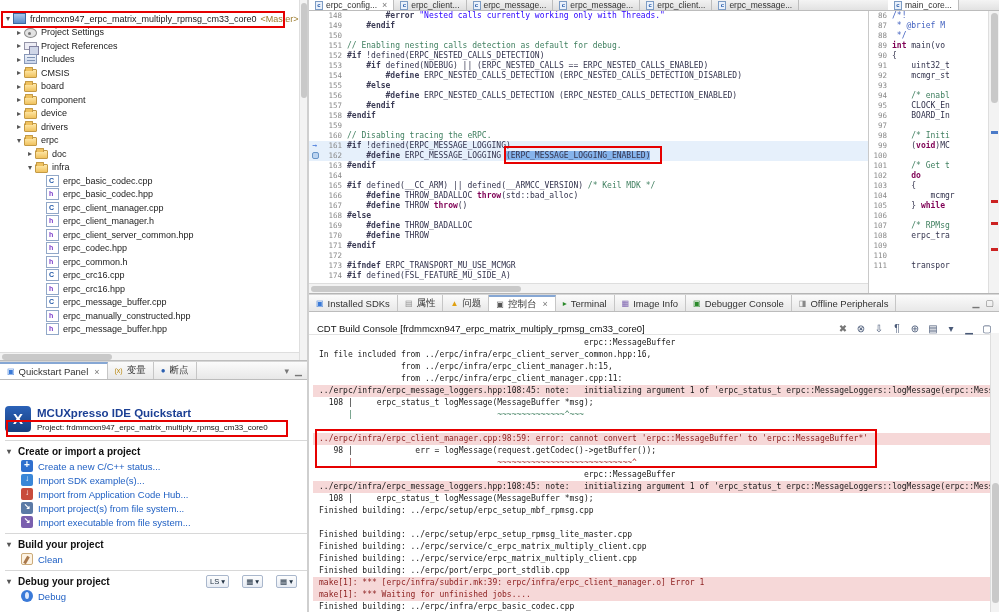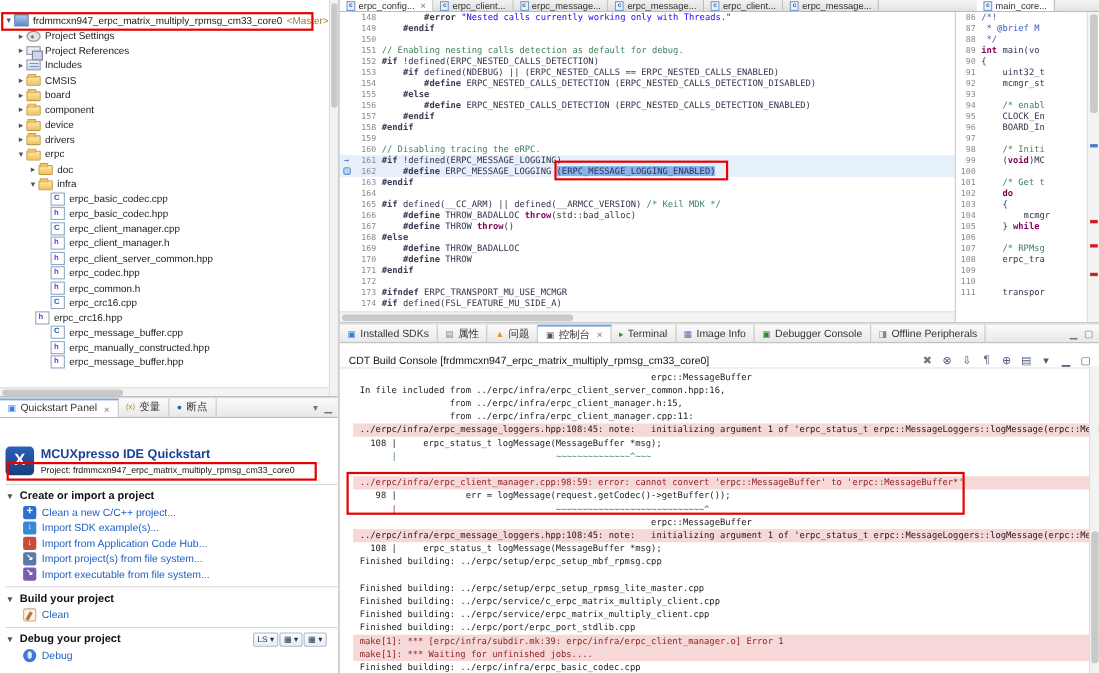--- a/index.html
+++ b/index.html
@@ -59,21 +59,21 @@
   #quickstart{left:0;top:380px;width:307px;height:232px;padding:26px 0 0 5px}
   .qs-header{display:flex;gap:6px}
   .qs-logo{flex:0 0 26px;height:26px;background:linear-gradient(#2b62b8,#173d7e);border-radius:4px;color:#fff;font-weight:bold;
            font-size:15px;text-align:center;line-height:26px}
   .qs-title{font-size:11.5px;font-weight:bold;color:#1b3f94;line-height:14px}
   .qs-project{font-size:8px;color:#111;margin-top:3px}
   #qsSections{margin-top:8px}
   .qsec{border-top:1px solid #d8d8d8;padding:3px 0 4px 2px}
   .qshead{display:flex;align-items:center;height:15px;font-size:10px;font-weight:bold;color:#111}
   .twisty{width:11px;color:#555;font-size:8px}
-  .qstools{margin-left:auto;display:flex;gap:1px;padding-right:10px}
+  .qstools{margin-left:auto;display:flex;gap:13px;padding-right:10px}
   .qstool{font-size:7.5px;font-weight:normal;color:#234;background:linear-gradient(#fdfdfd,#e7ecf4);border:1px solid #a9b7cc;border-radius:2px;padding:1px 3px}
   .qsitem{display:flex;align-items:center;height:14px;padding-left:14px}
   .qsic{flex:0 0 12px;height:12px;border-radius:2px;margin-right:5px;position:relative}
   .qsic::after{position:absolute;left:0;top:0;width:12px;text-align:center;font-size:8px;font-weight:bold;color:#fff}
   .ic-new-project{background:#2f6fce}.ic-new-project::after{content:"+";top:-1px;font-size:10px}
   .ic-import-sdk{background:#3a87d8}.ic-import-sdk::after{content:"↓"}
   .ic-app-code-hub{background:#c84b3c}.ic-app-code-hub::after{content:"↓"}
   .ic-import-project{background:#5b7aa6}.ic-import-project::after{content:"↘"}
   .ic-import-exe{background:#7a5fae}.ic-import-exe::after{content:"↘"}
   .ic-build{background:#eef3fa;border:1px solid #9ab0cc}
@@ -104,21 +104,21 @@
   #rightEditor .cmarg{flex:0 0 3px}
   #rightEditor .cnum{flex:0 0 20px}
 
   
   #console{left:309px;top:293px;width:690px;height:319px;border-top:1px solid #b5b5b5}
   .ctoolbar{display:flex;align-items:flex-end;height:23px;border-bottom:1px solid #e3e3e3;padding:0 4px 0 8px}
   .ctitle{font-size:9.5px;color:#111}
   .cicons{margin-left:auto;display:flex;gap:2px}
   .cicon{width:16px;text-align:center;font-size:10px;color:#4a5a78}
   .cicon.red{color:#777}
-  #consoleBody{padding:2px 0 0 12px;font-family:"DejaVu Sans Mono","Liberation Mono",monospace}
+  #consoleBody{padding:2px 0 0 4px;font-family:"DejaVu Sans Mono","Liberation Mono",monospace}
   .cline{height:12px;line-height:12px;font-size:8px;white-space:pre;padding-left:6px;color:#1a1a1a;overflow:hidden}
   .cline.note{background:#f6d8d8}
   .cline.error{background:#f6d8d8;color:#8b1d1d}
   .cline.caretg{color:#3f7f5f}
   .cline.caretr{color:#a83232}
 
   
   .redbox{position:absolute;border:2px solid #e60000;z-index:60;pointer-events:none;background:transparent}
 
   .ruler-mark{position:absolute;width:7px;height:3px;left:2px}
@@ -258,21 +258,21 @@
         <div class="trow" style="padding-left: 36px;">
           <span class="tarrow"></span>
           <span class="ticon ti-hpp"></span>
           <span class="tlabel">erpc_common.h</span>
         </div>
         <div class="trow" style="padding-left: 36px;">
           <span class="tarrow"></span>
           <span class="ticon ti-cpp"></span>
           <span class="tlabel">erpc_crc16.cpp</span>
         </div>
-        <div class="trow" style="padding-left: 22px;">
+        <div class="trow" style="padding-left: 36px;">
           <span class="tarrow"></span>
           <span class="ticon ti-hpp"></span>
           <span class="tlabel">erpc_crc16.hpp</span>
         </div>
         <div class="trow" style="padding-left: 36px;">
           <span class="tarrow"></span>
           <span class="ticon ti-cpp"></span>
           <span class="tlabel">erpc_message_buffer.cpp</span>
         </div>
         <div class="trow" style="padding-left: 36px;">
@@ -325,21 +325,21 @@
       </div>
     </div>
     <div id="qsSections">
         <div class="qsec">
           <div class="qshead">
             <span class="twisty">▾</span>
             <span class="qsheadlbl">Create or import a project</span>
           </div>
           <div class="qsitem">
             <span class="qsic ic-new-project"></span>
-            <span class="qslink">Clean a new C/C++ project...</span>
+            <span class="qslink">Create a new C/C++ status...</span>
           </div>
           <div class="qsitem">
             <span class="qsic ic-import-sdk"></span>
             <span class="qslink">Import SDK example(s)...</span>
           </div>
           <div class="qsitem">
             <span class="qsic ic-app-code-hub"></span>
             <span class="qslink">Import from Application Code Hub...</span>
           </div>
           <div class="qsitem">

